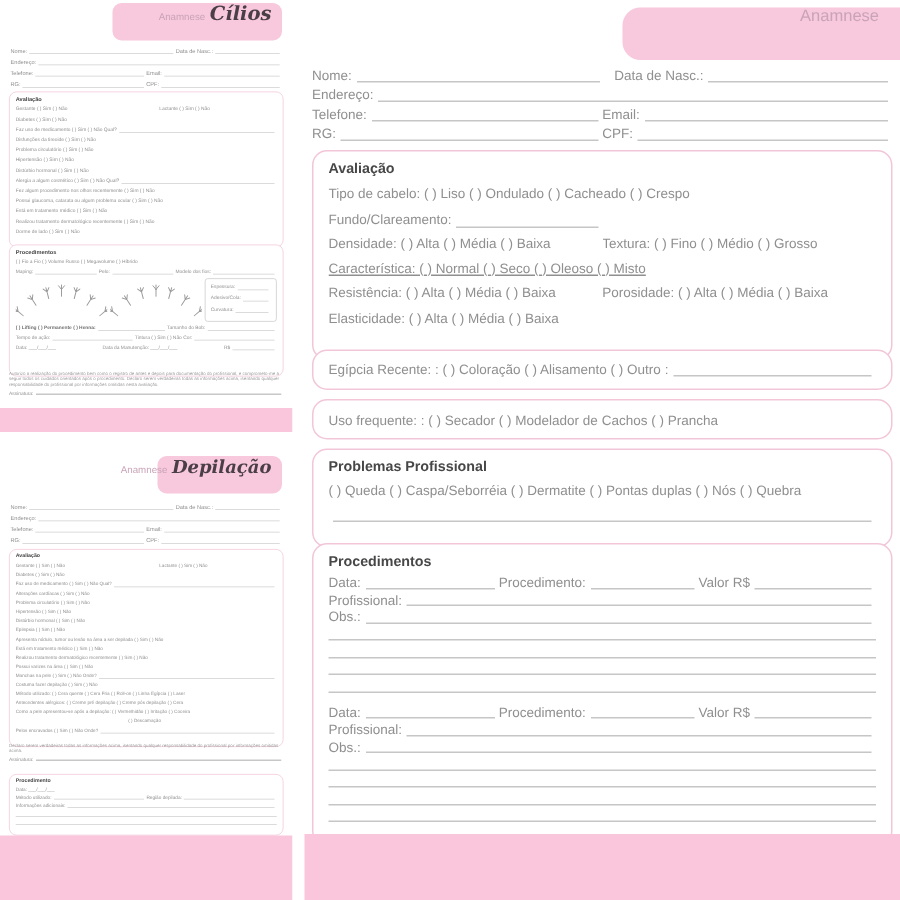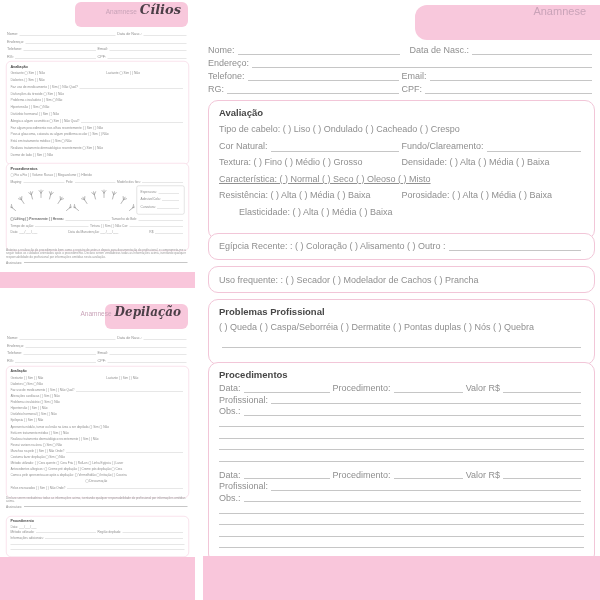--- a/index.html
+++ b/index.html
@@ -80,38 +80,34 @@
           <span class="ul"></span>
         </span>
     </div>
   </div>
 
   <div class="box" style="left:8px;right:5px;top:100px;height:126px;padding:6px 10px;">
     <div class="bt" style="height:14px;">Avaliação</div>
     <div class="ln" style="line-height:16.5px;">Tipo de cabelo: (  ) Liso   (  ) Ondulado  (  ) Cacheado  (  ) Crespo</div>
     <div class="frow" style="height:16.5px;line-height:16.5px;">
       <span class="col50">
-          <span class="lb">Cor Natural:</span>
+          <span class="lb">Fundo/Clareamento:</span>
           <span class="ul"></span>
         </span>
-      <span class="col50">
-          <span class="lb">Fundo/Clareamento:</span>
-          <span class="ul"></span>
-        </span>
     </div>
     <div class="frow" style="height:16.5px;line-height:16.5px;">
+      <span class="col50 ln">Densidade: (  ) Alta   (  ) Média  (  ) Baixa</span>
       <span class="col50 ln">Textura: (  ) Fino   (  ) Médio  (  ) Grosso</span>
-      <span class="col50 ln">Densidade: (  ) Alta   (  ) Média  (  ) Baixa</span>
     </div>
     <div class="ln" style="line-height:16.5px;text-decoration:underline;">Característica: (  ) Normal  (  ) Seco  (  ) Oleoso  (  ) Misto</div>
     <div class="frow" style="height:16.5px;line-height:16.5px;">
       <span class="col50 ln">Resistência: (  ) Alta   (  ) Média  (  ) Baixa</span>
       <span class="col50 ln">Porosidade: (  ) Alta   (  ) Média  (  ) Baixa</span>
     </div>
-    <div class="ln" style="line-height:16.5px;margin-left:20px;">Elasticidade: (  ) Alta   (  ) Média  (  ) Baixa</div>
+    <div class="ln" style="line-height:16.5px;">Elasticidade: (  ) Alta   (  ) Média  (  ) Baixa</div>
   </div>
 
   <div class="box" style="left:8px;right:5px;top:233px;height:25px;padding:0 10px;display:flex;align-items:center;">
     <span class="frow" style="width:100%;">
       <span class="lb">Egípcia Recente: : (  ) Coloração   (  ) Alisamento  (  ) Outro :</span>
         <span class="ul"></span>
     </span>
   </div>
 
   <div class="box" style="left:8px;right:5px;top:266px;height:25px;padding:0 10px;display:flex;align-items:center;">

